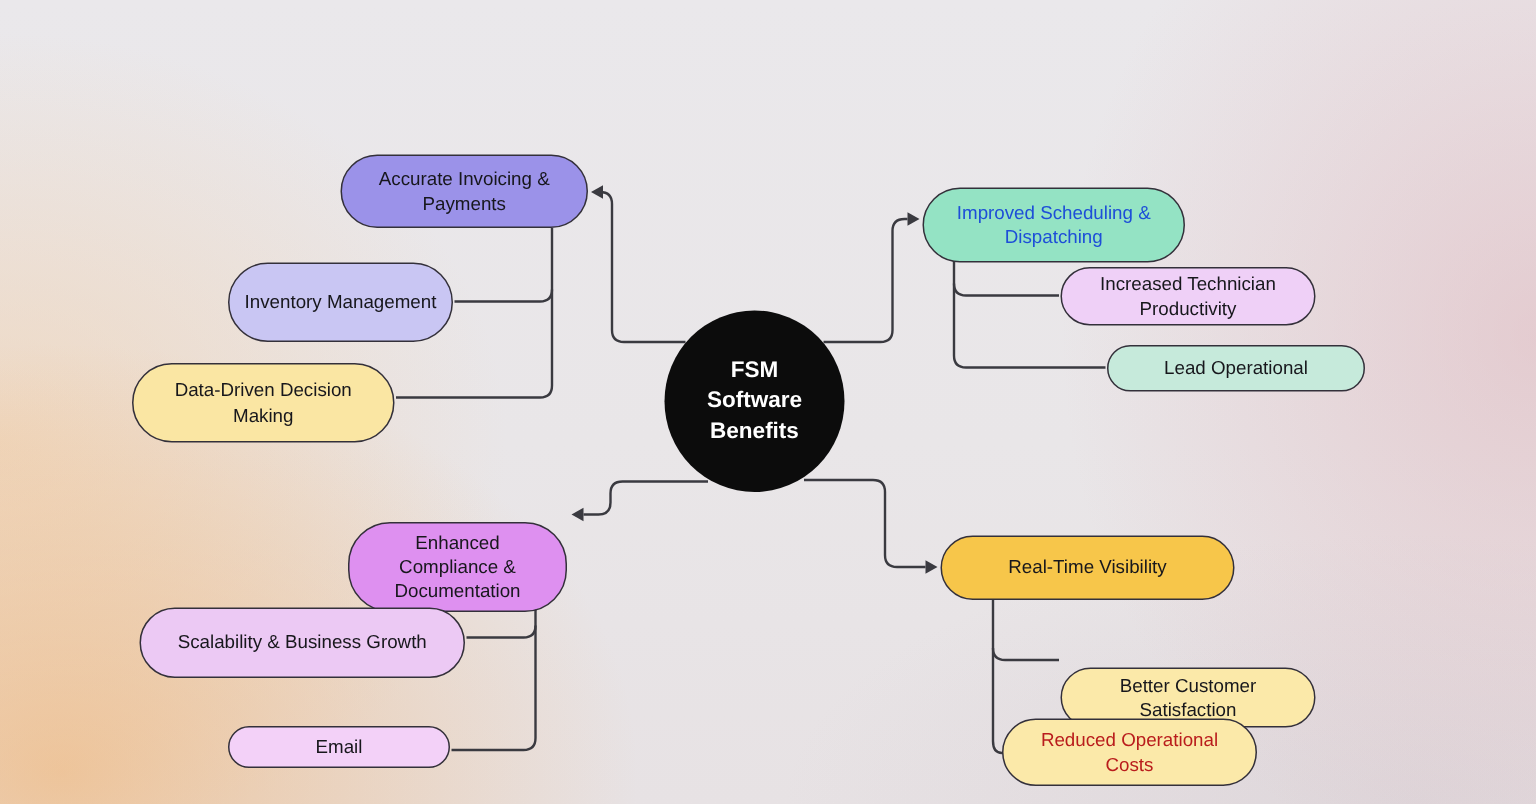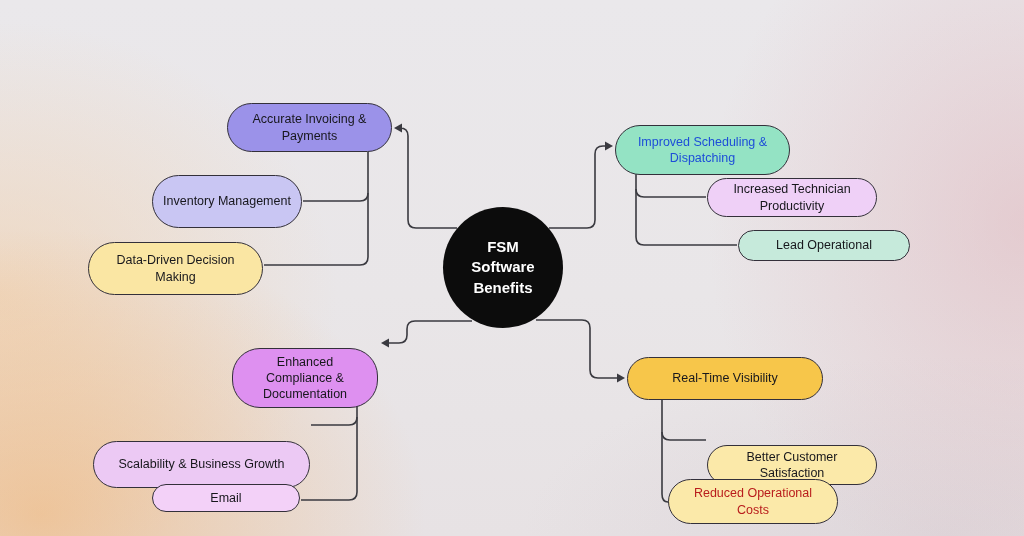--- a/index.html
+++ b/index.html
@@ -62,21 +62,21 @@
       </div>
       <div class="node" style="left: 707px; top: 178px; width: 170px; height: 39px; background: rgb(239, 208, 247); border: 1.6px solid rgb(51, 48, 58); color: rgb(23, 23, 28);">
         <span>Increased Technician Productivity</span>
       </div>
       <div class="node" style="left: 738px; top: 230px; width: 172px; height: 31px; background: rgb(198, 234, 219); border: 1.6px solid rgb(51, 48, 58); color: rgb(23, 23, 28);">
         <span>Lead Operational</span>
       </div>
       <div class="node" style="left: 232px; top: 313px; width: 146px; height: 60px; background: rgb(222, 144, 240); border: 1.6px solid rgb(51, 48, 58); color: rgb(23, 23, 28); margin-top: 35px;">
         <span>Enhanced Compliance &amp; Documentation</span>
       </div>
-      <div class="node" style="left: 93px; top: 405px; width: 217px; height: 47px; background: rgb(236, 201, 244); border: 1.6px solid rgb(51, 48, 58); color: rgb(23, 23, 28); margin-top: 36px;">
+      <div class="node" style="left: 93px; top: 405px; width: 217px; height: 47px; background: rgb(236, 201, 244); border: 1.6px solid rgb(51, 48, 58); color: rgb(23, 23, 28);">
         <span>Scalability &amp; Business Growth</span>
       </div>
       <div class="node" style="left: 152px; top: 484px; width: 148px; height: 28px; background: rgb(243, 209, 248); border: 1.6px solid rgb(51, 48, 58); color: rgb(23, 23, 28);">
         <span>Email</span>
       </div>
       <div class="node" style="left: 627px; top: 357px; width: 196px; height: 43px; background: rgb(247, 198, 74); border: 1.6px solid rgb(51, 48, 58); color: rgb(23, 23, 28);">
         <span>Real-Time Visibility</span>
       </div>
       <div class="node" style="left: 707px; top: 421px; width: 170px; height: 40px; background: rgb(251, 233, 169); border: 1.6px solid rgb(51, 48, 58); color: rgb(23, 23, 28); margin-top: 24px;">
         <span>Better Customer Satisfaction</span>

